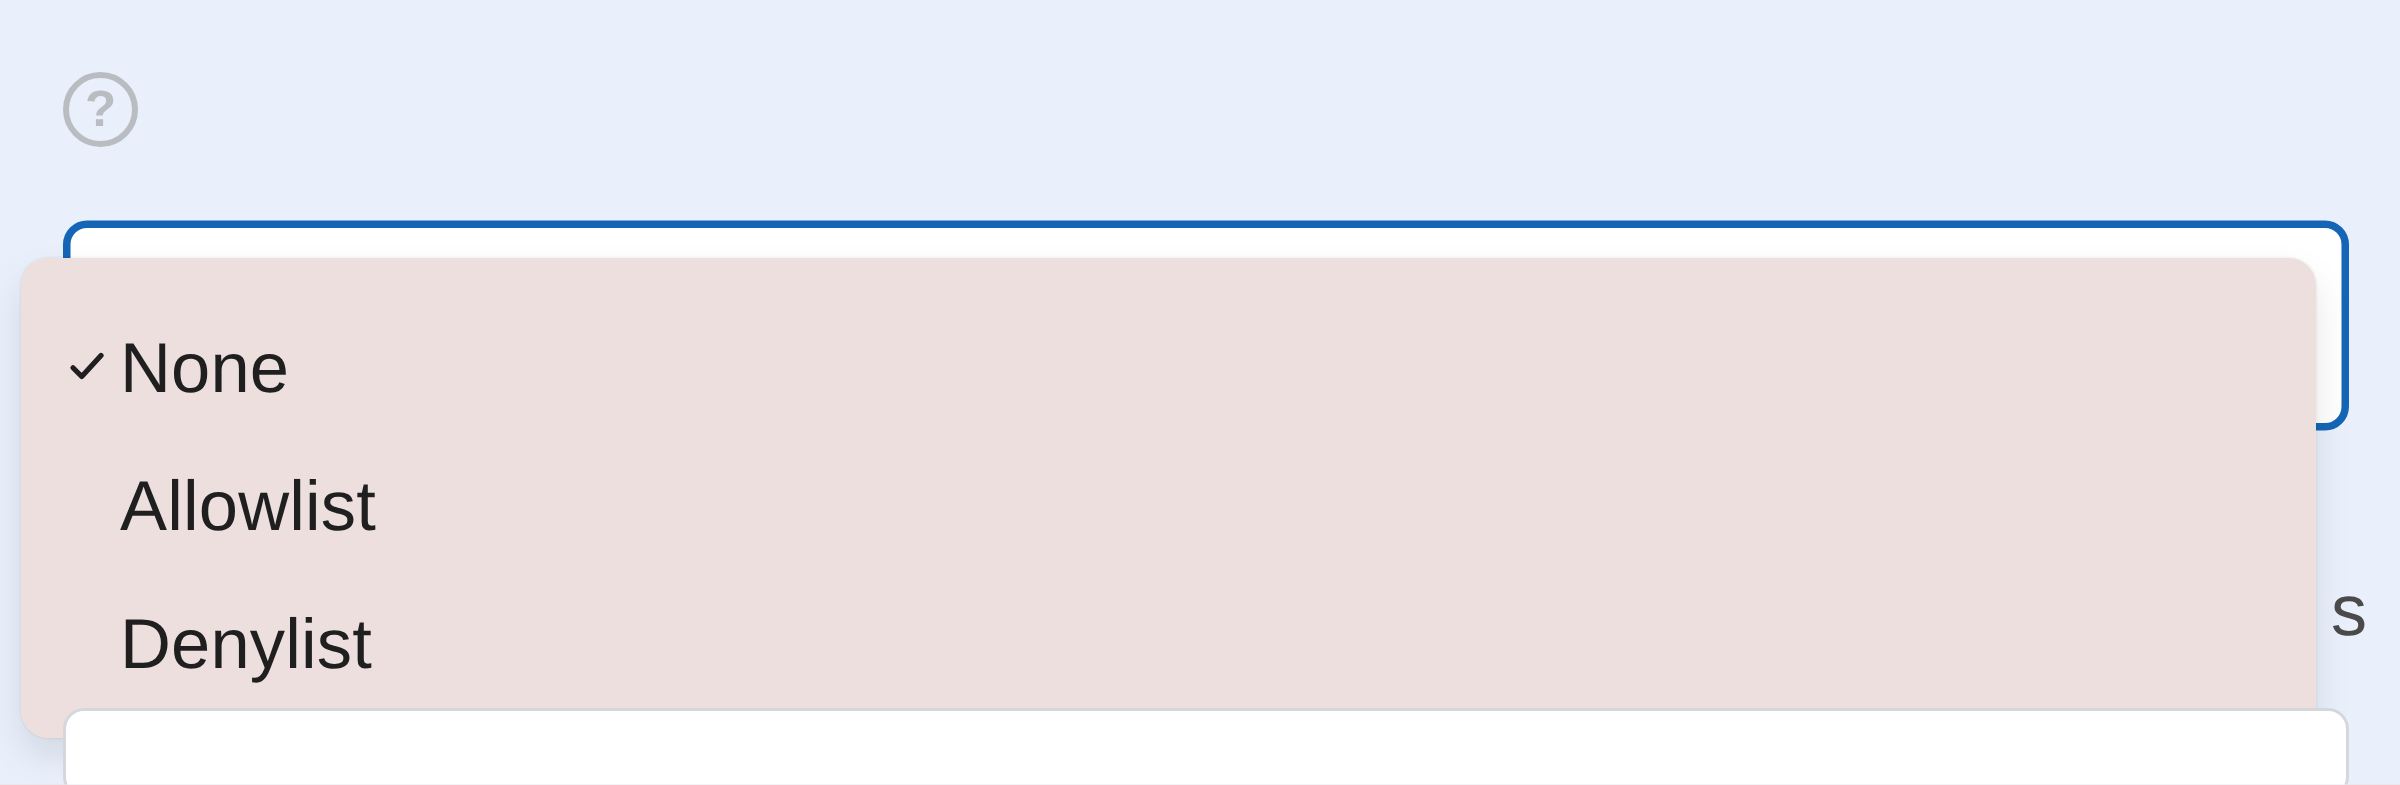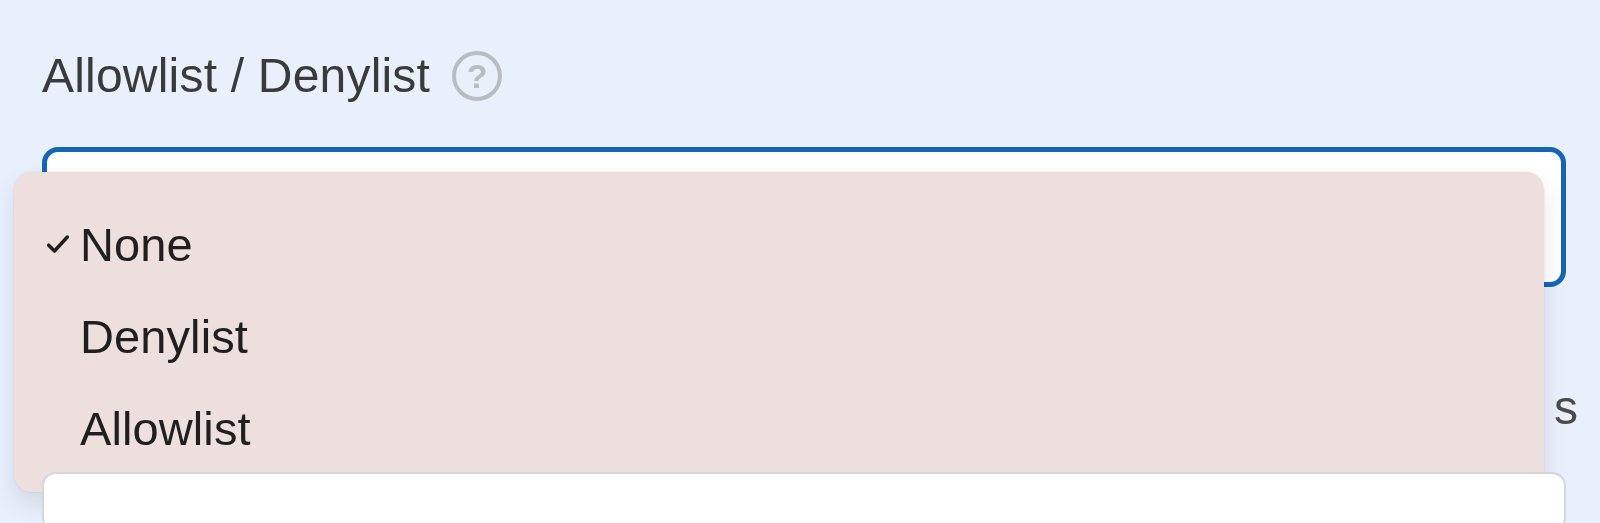--- a/index.html
+++ b/index.html
@@ -98,42 +98,41 @@
       right: 22px;
       top: 380px;
       font-size: 48px;
       color: #4a4a4a;
     }
   </style>
 </head>
 <body>
 
 <div class="field-label-row">
-  <span class="field-label">Allowlist / Denylist</span>
   <span class="help-icon">?</span>
 </div>
 
 <div class="select-outline"></div>
 
 <div class="dropdown-menu">
   <div class="dropdown-item">
     <span class="check-col">
       <span class="check-icon">
         <svg width="28" height="28" viewBox="0 0 24 24" fill="none" stroke="#1f1f1f" stroke-width="3" stroke-linecap="round" stroke-linejoin="round">
             <polyline points="4 13 9 18 20 6"></polyline>
           </svg>
       </span>
     </span>
     <span class="option-label">None</span>
   </div>
   <div class="dropdown-item">
     <span class="check-col"></span>
-    <span class="option-label">Denylist</span>
+    <span class="option-label">Allowlist</span>
   </div>
   <div class="dropdown-item">
     <span class="check-col"></span>
-    <span class="option-label">Allowlist</span>
+    <span class="option-label">Denylist</span>
   </div>
 </div>
 
 <span class="truncated-char">s</span>
 
 <div class="below-field"></div>
 
 </body></html>

